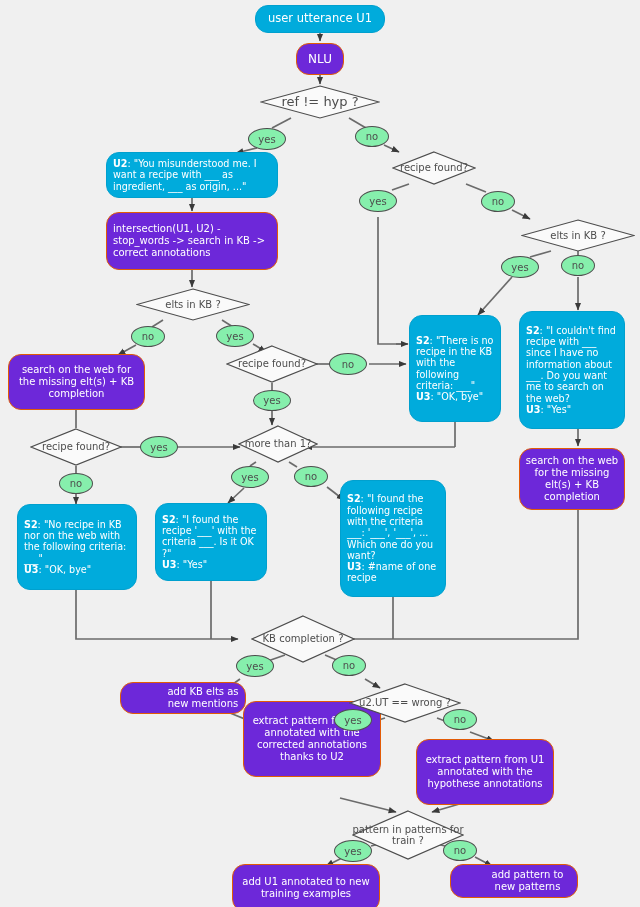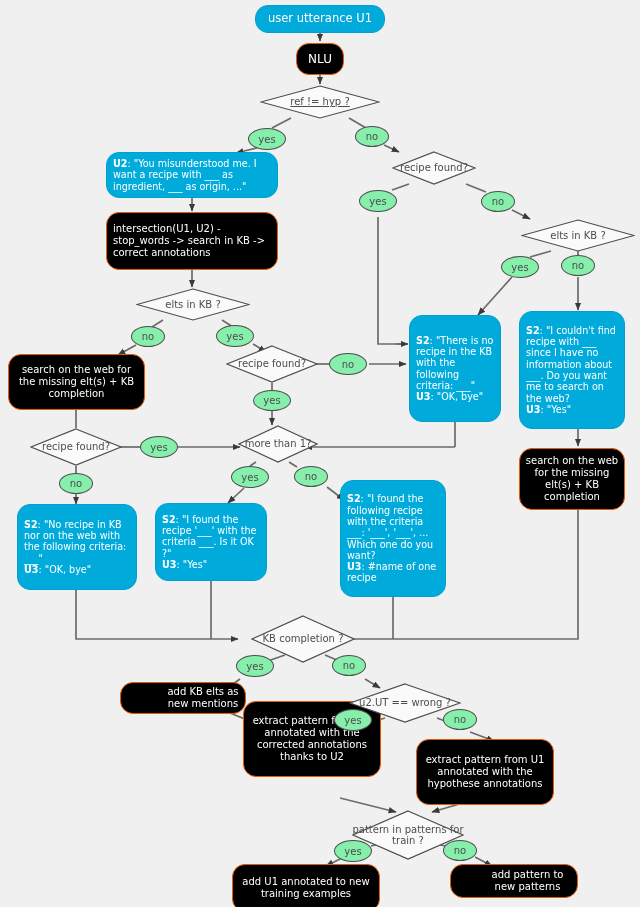--- a/index.html
+++ b/index.html
@@ -33,21 +33,21 @@
     color: #ffffff;
     line-height: 1.18;
     padding: 3px 5px;
     white-space: pre-line;
   }
   .node.blue {
     background: #00ABDC;
     border: 1px solid #00A0CE;
   }
   .node.orange {
-    background: #000000;
+    background: #6d28d9;
     border: 1px solid #E25B06;
   }
   .node.left-align {
     justify-content: flex-start;
     text-align: left;
   }
   .node b {
     font-weight: bold;
   }
   .diamond {
@@ -206,21 +206,21 @@
       <path d="M433,843 L449,847"></path>
 
       <path d="M475,857 L492,866" marker-end="url(#ah)"></path>
     </g>
   </svg>
 
   <div class="node blue" style="left:255px; top:5px; width:130px; height:28px; font-size:11.5px;">user utterance U1</div>
 
   <div class="node orange" style="left:296px; top:43px; width:48px; height:32px; font-size:12px;">NLU</div>
 
-  <div class="diamond" style="left:260px; top:85px; width:120px; height:34px; font-size:10px;text-decoration:underline;">
+  <div class="diamond" style="left:260px; top:85px; width:120px; height:34px; font-size:13px;">
     <svg class="dshape" viewBox="0 0 120 34" preserveAspectRatio="none">
       <polygon points="60,1 119,17 60,33 1,17" fill="#fafafa" stroke="#4d4d4d" stroke-width="1.2"></polygon>
     </svg>
     <span class="dlabel">ref != hyp ?</span>
   </div>
 
   <div class="elabel" style="left:248px; top:128px; width:38px; height:22px; font-size:10px;">yes</div>
   <div class="elabel" style="left:355px; top:126px; width:34px; height:21px; font-size:10px;">no</div>
 
   <div class="node blue left-align" style="left:106px; top:152px; width:172px; height:46px; font-size:9.6px; padding:4px 6px;">

